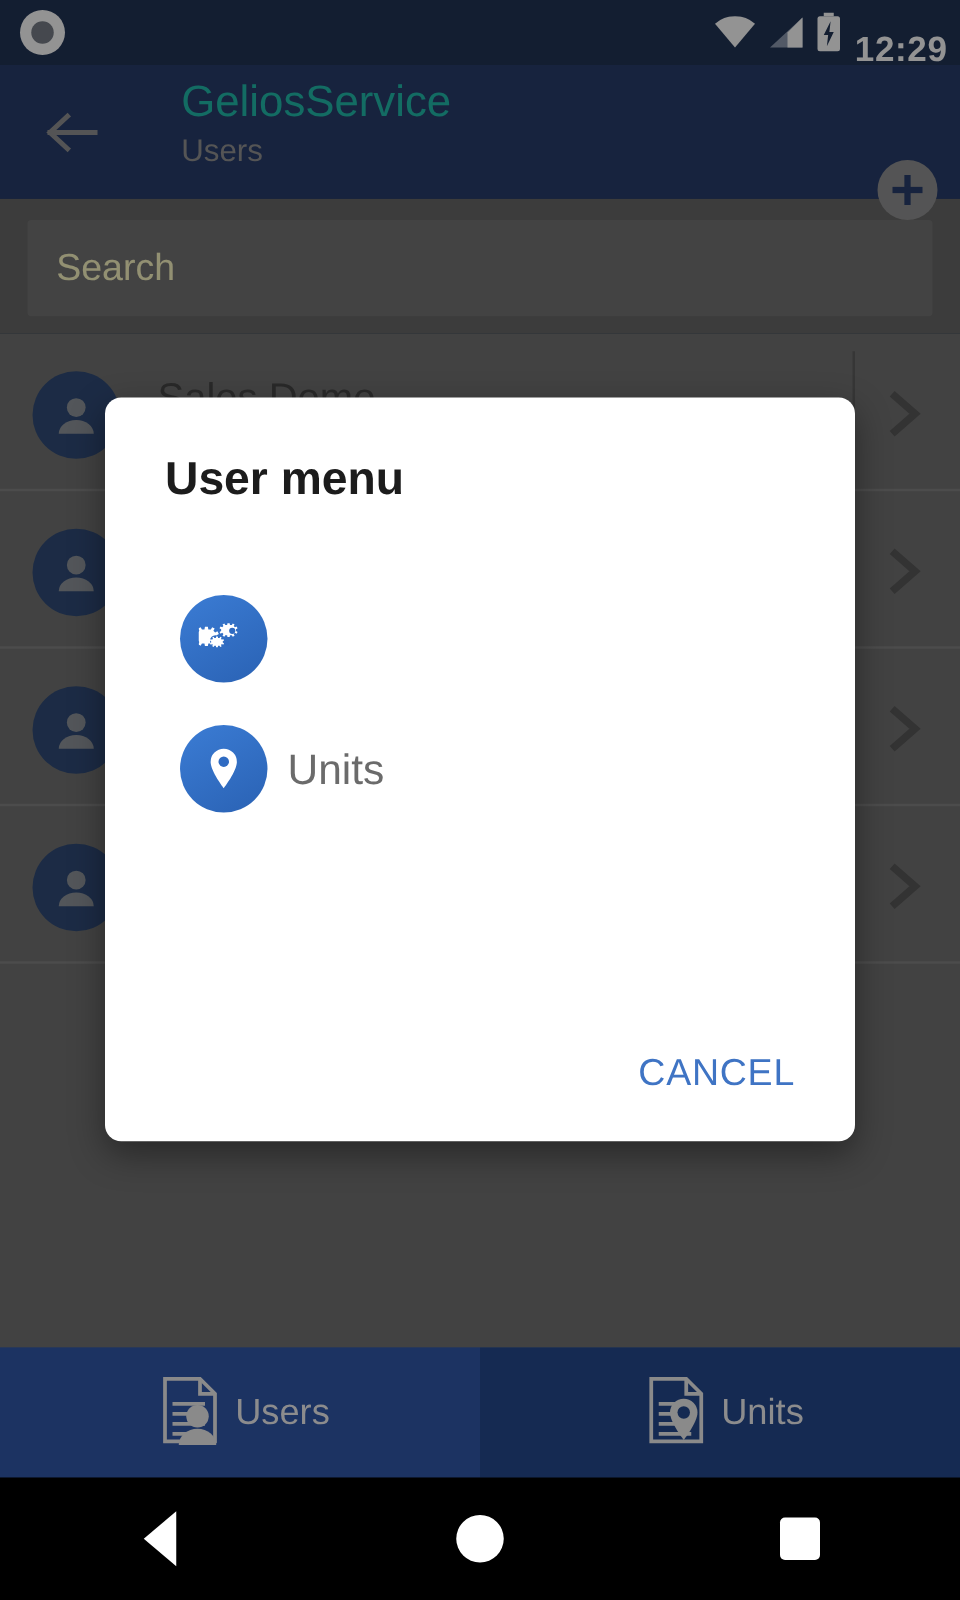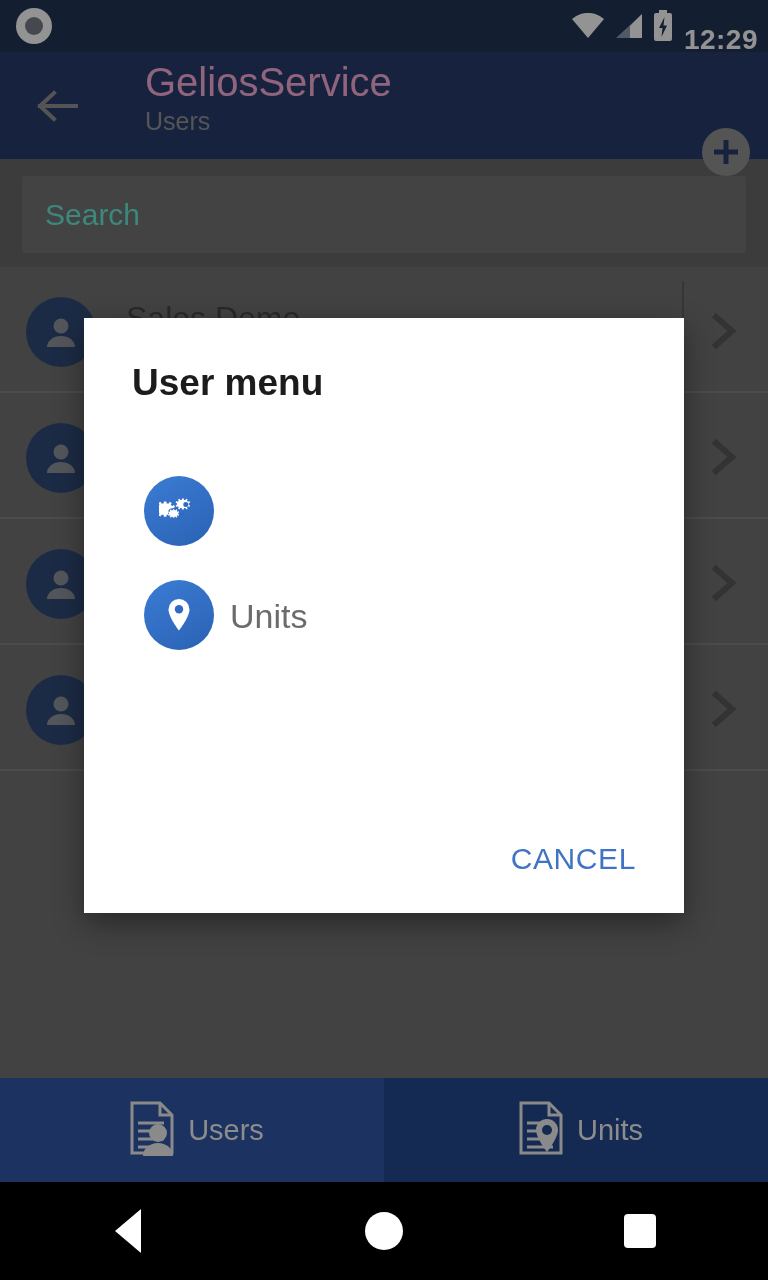--- a/index.html
+++ b/index.html
@@ -52,21 +52,21 @@
     z-index: 4;
   }
   #back-arrow {
     position: absolute; left: 30px; top: 28px;
     width: 52px; height: 52px;
   }
   #app-titles {
     position: absolute; left: 145px; top: 8px;
   }
   #app-title {
-    color: #f9a8d4; font-size: 40px; line-height: 44px;
+    color: #14b8a6; font-size: 35px; line-height: 44px;
     white-space: nowrap;
   }
   #app-subtitle {
     color: #8c8c8d; font-size: 25px; line-height: 34px;
     white-space: nowrap;
   }
   #add-button {
     position: absolute; right: 18px; top: 76px;
     width: 48px; height: 48px; border-radius: 50%;
     background: #8b8b8c;
@@ -81,21 +81,21 @@
     z-index: 3;
   }
   #search-box {
     position: absolute; left: 22px; top: 17px;
     width: 724px; height: 77px;
     background: #6c6c6c;
     border-radius: 3px;
   }
   #search-placeholder {
     position: absolute; left: 23px; top: 20px;
-    color: #5eead4; font-size: 30px; line-height: 38px;
+    color: #fef9c3; font-size: 30px; line-height: 38px;
   }
 
   
   #list {
     position: absolute; left: 0; top: 267px;
     width: 768px; height: 811px;
     background: #6a6a6a;
     z-index: 2;
   }
   .list-row {
@@ -129,21 +129,21 @@
     width: 768px; height: 1078px;
     background: rgba(20,20,20,0.46);
     z-index: 6;
   }
 
   
   #dialog {
     position: absolute; left: 84px; top: 318px;
     width: 600px; height: 595px;
     background: #ffffff;
-    border-radius: 0;
+    border-radius: 13px;
     box-shadow: 0 10px 28px rgba(0,0,0,0.40);
     z-index: 10;
   }
   #dialog-title {
     position: absolute; left: 48px; top: 41px;
     color: #1c1c1c; font-size: 37px; font-weight: bold;
     line-height: 48px; white-space: nowrap;
   }
   #menu-items {
     position: absolute; left: 0; top: 142px; width: 600px;

